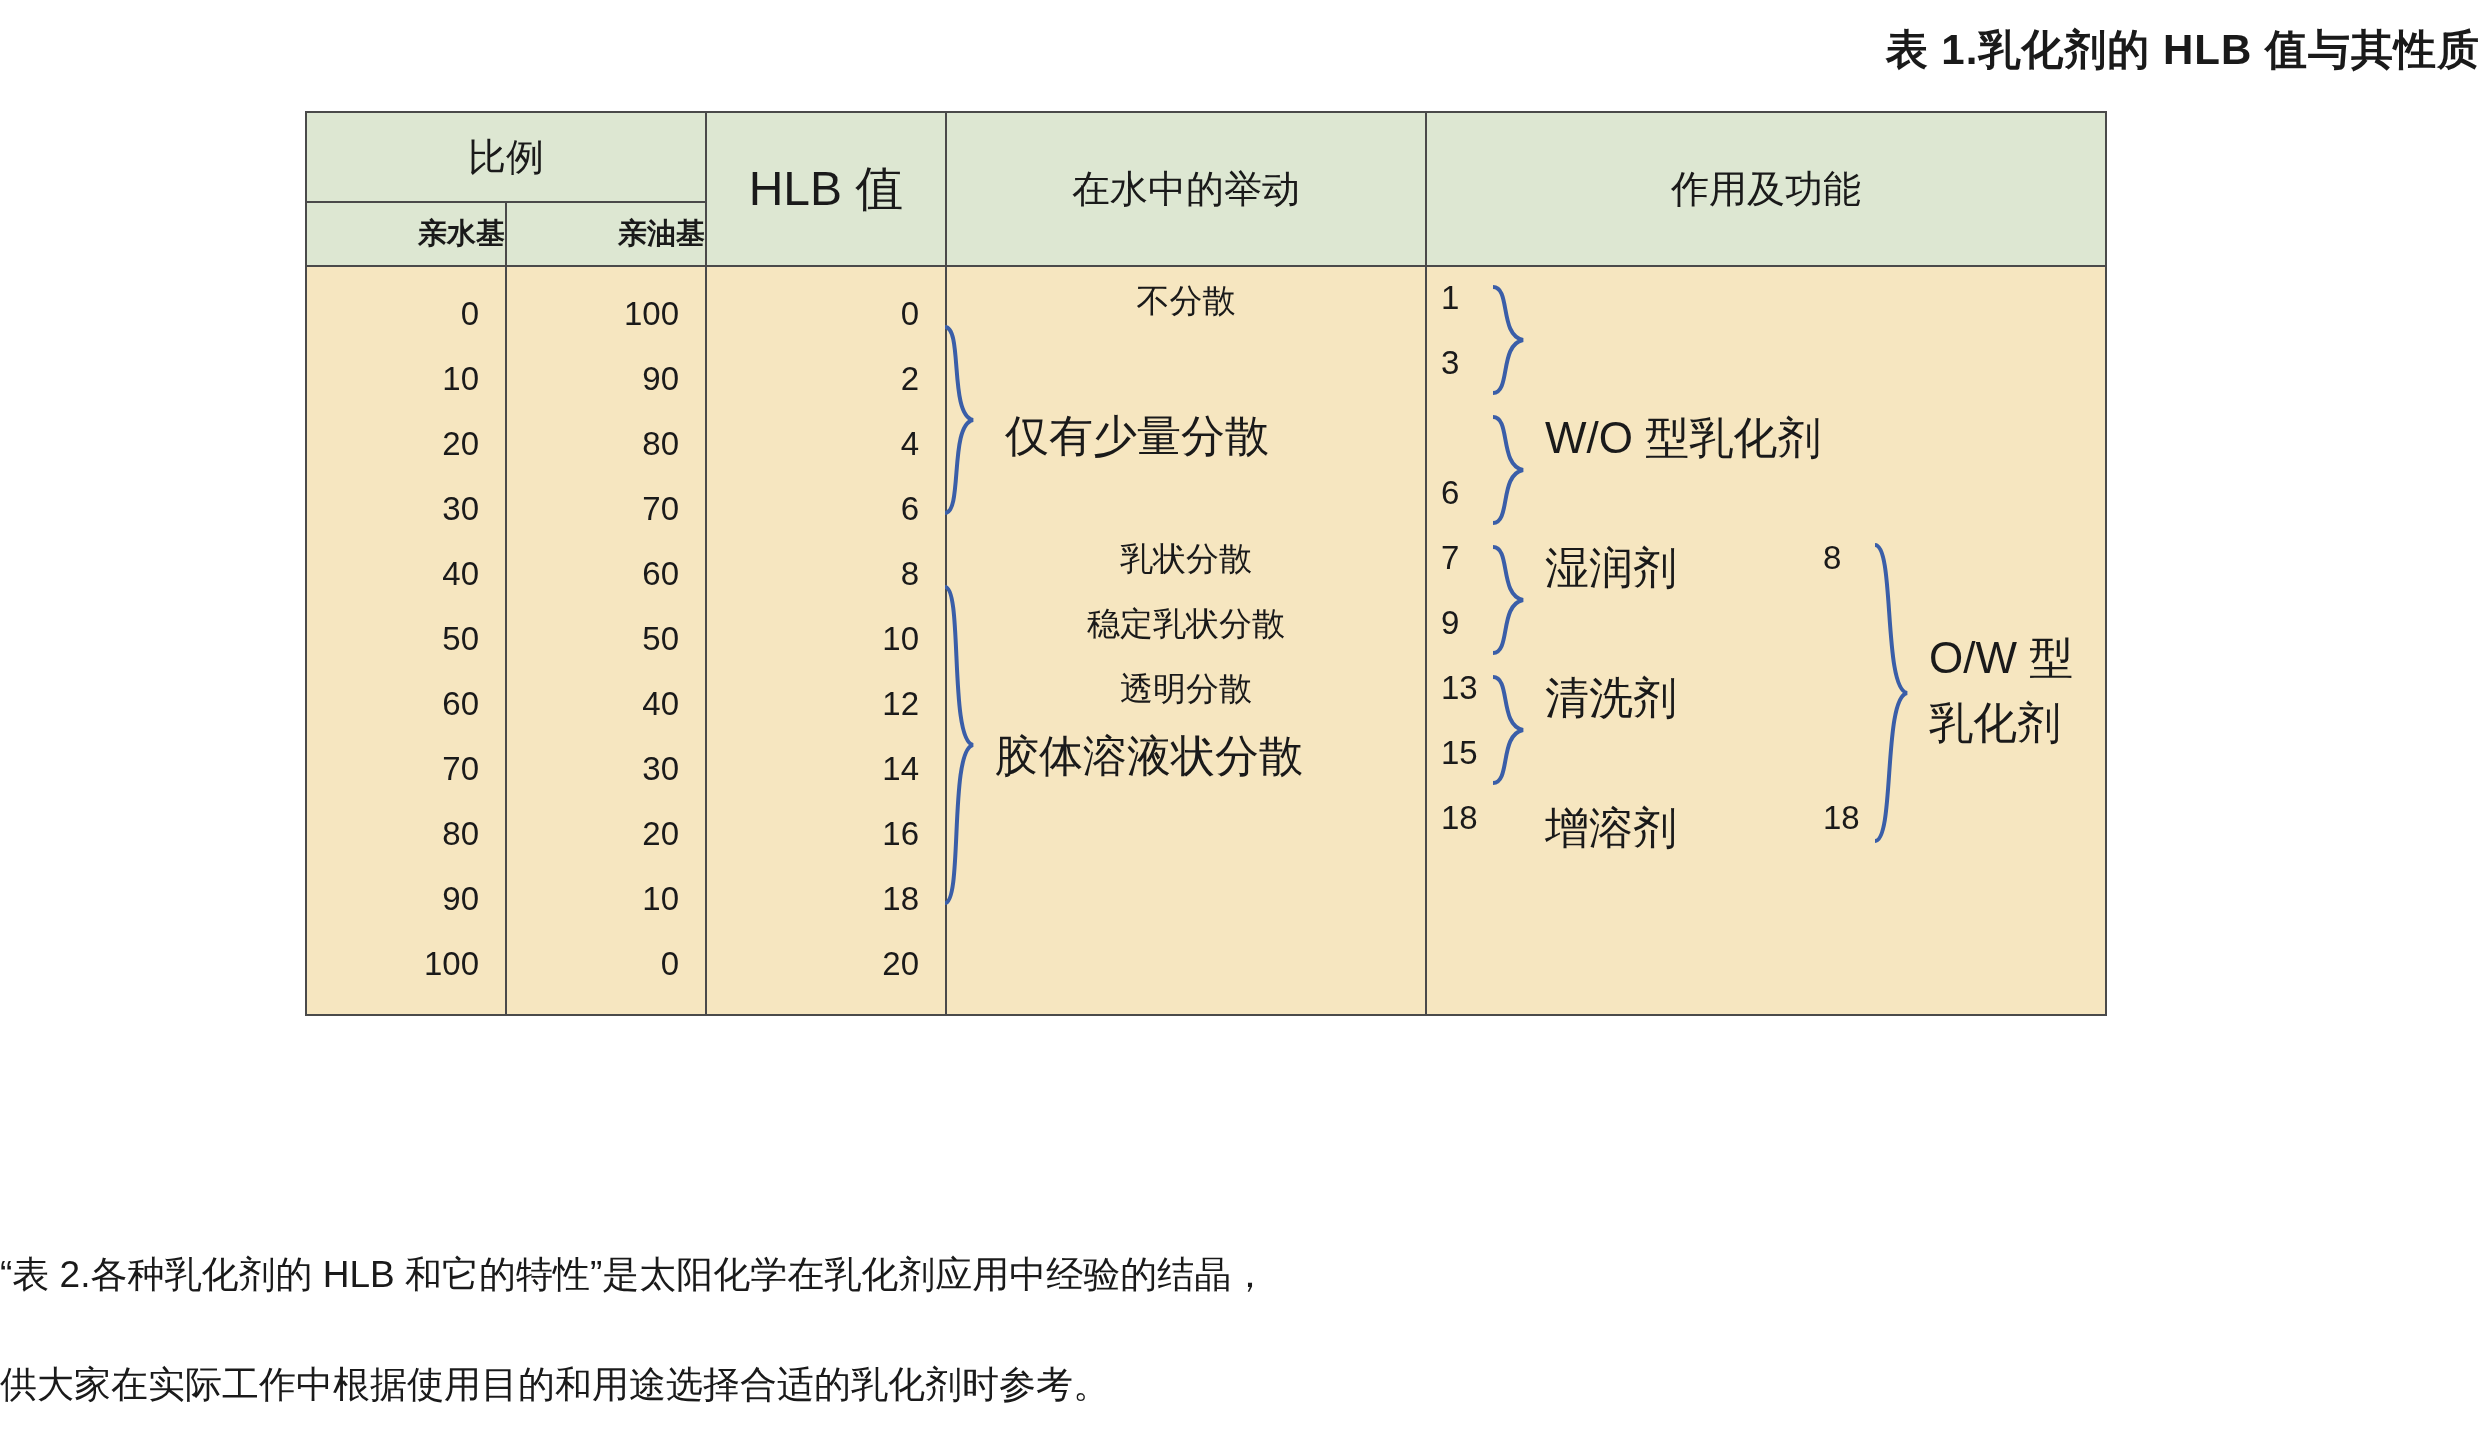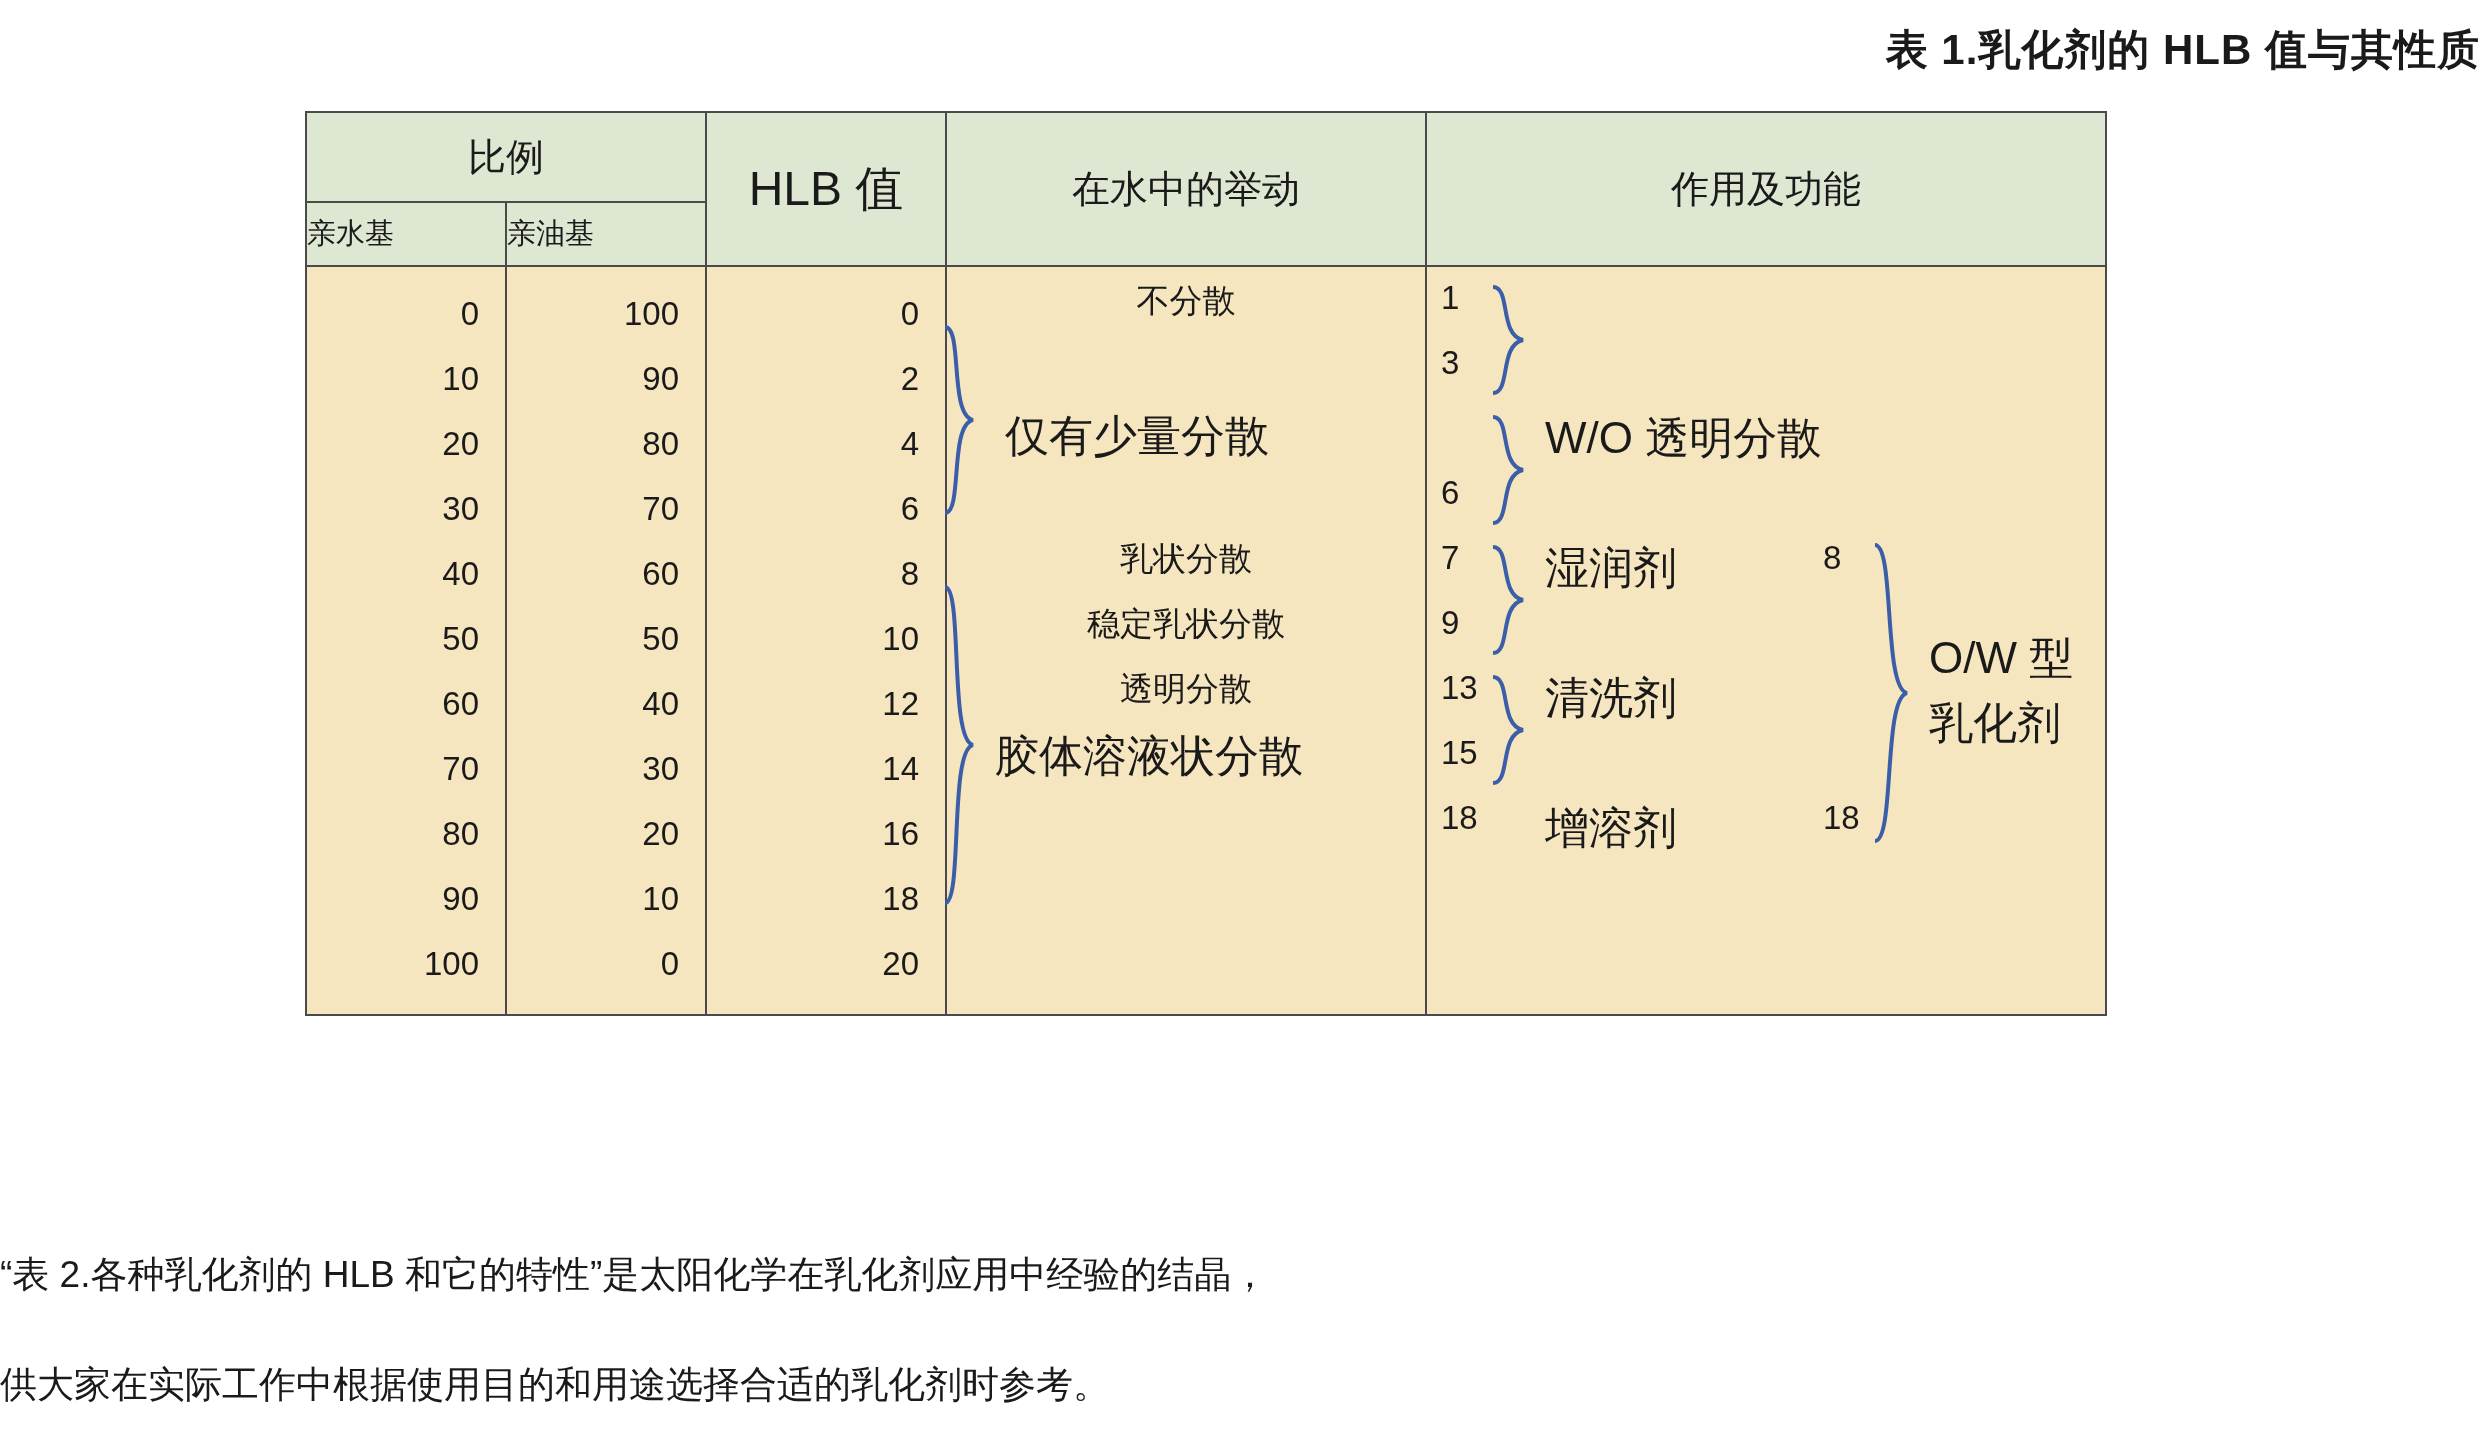--- a/index.html
+++ b/index.html
@@ -49,25 +49,25 @@
     font-size: 48px;
     font-weight: normal;
     height: 88px;
     vertical-align: middle;
   }
   .head-big {
     font-size: 38px;
   }
   .head-sub {
     background: #dde7d2;
-    text-align: left;
+    text-align: right;
     font-size: 29px;
     height: 62px;
     vertical-align: middle;
-    font-weight: normal;
+    font-weight: bold;
   }
   .body-cell {
     background: #f6e6c0;
     vertical-align: top;
     position: relative;
     margin-top: 39px;
   }
   .num-col {
     background: #f6e6c0;
     vertical-align: top;
@@ -236,21 +236,21 @@
             <svg class="brace" style="left:62px; top:278px; width:40px; height:110px;" viewBox="0 0 40 110" preserveAspectRatio="none">
               <path d="M4 2 C 22 2, 10 50, 34 55 C 10 60, 22 108, 4 108"></path>
             </svg>
             <svg class="brace" style="left:62px; top:408px; width:40px; height:110px;" viewBox="0 0 40 110" preserveAspectRatio="none">
               <path d="M4 2 C 22 2, 10 50, 34 55 C 10 60, 22 108, 4 108"></path>
             </svg>
             <svg class="brace" style="left:444px; top:276px; width:46px; height:300px;" viewBox="0 0 46 300" preserveAspectRatio="none">
               <path d="M4 2 C 24 2, 12 145, 36 150 C 12 155, 24 298, 4 298"></path>
             </svg>
 
-            <div class="lbl" style="left:118px; top:142px;">W/O 透明分散</div>
+            <div class="lbl" style="left:118px; top:142px;">W/O 型乳化剂</div>
             <div class="lbl" style="left:118px; top:272px;">湿润剂</div>
             <div class="lbl" style="left:118px; top:402px;">清洗剂</div>
             <div class="lbl" style="left:118px; top:532px;">增溶剂</div>
             <div class="lbl" style="left:502px; top:362px;">O/W 型</div>
             <div class="lbl" style="left:502px; top:427px;">乳化剂</div>
           </div>
         </td>
       </tr>
     </tbody>
   </table>

